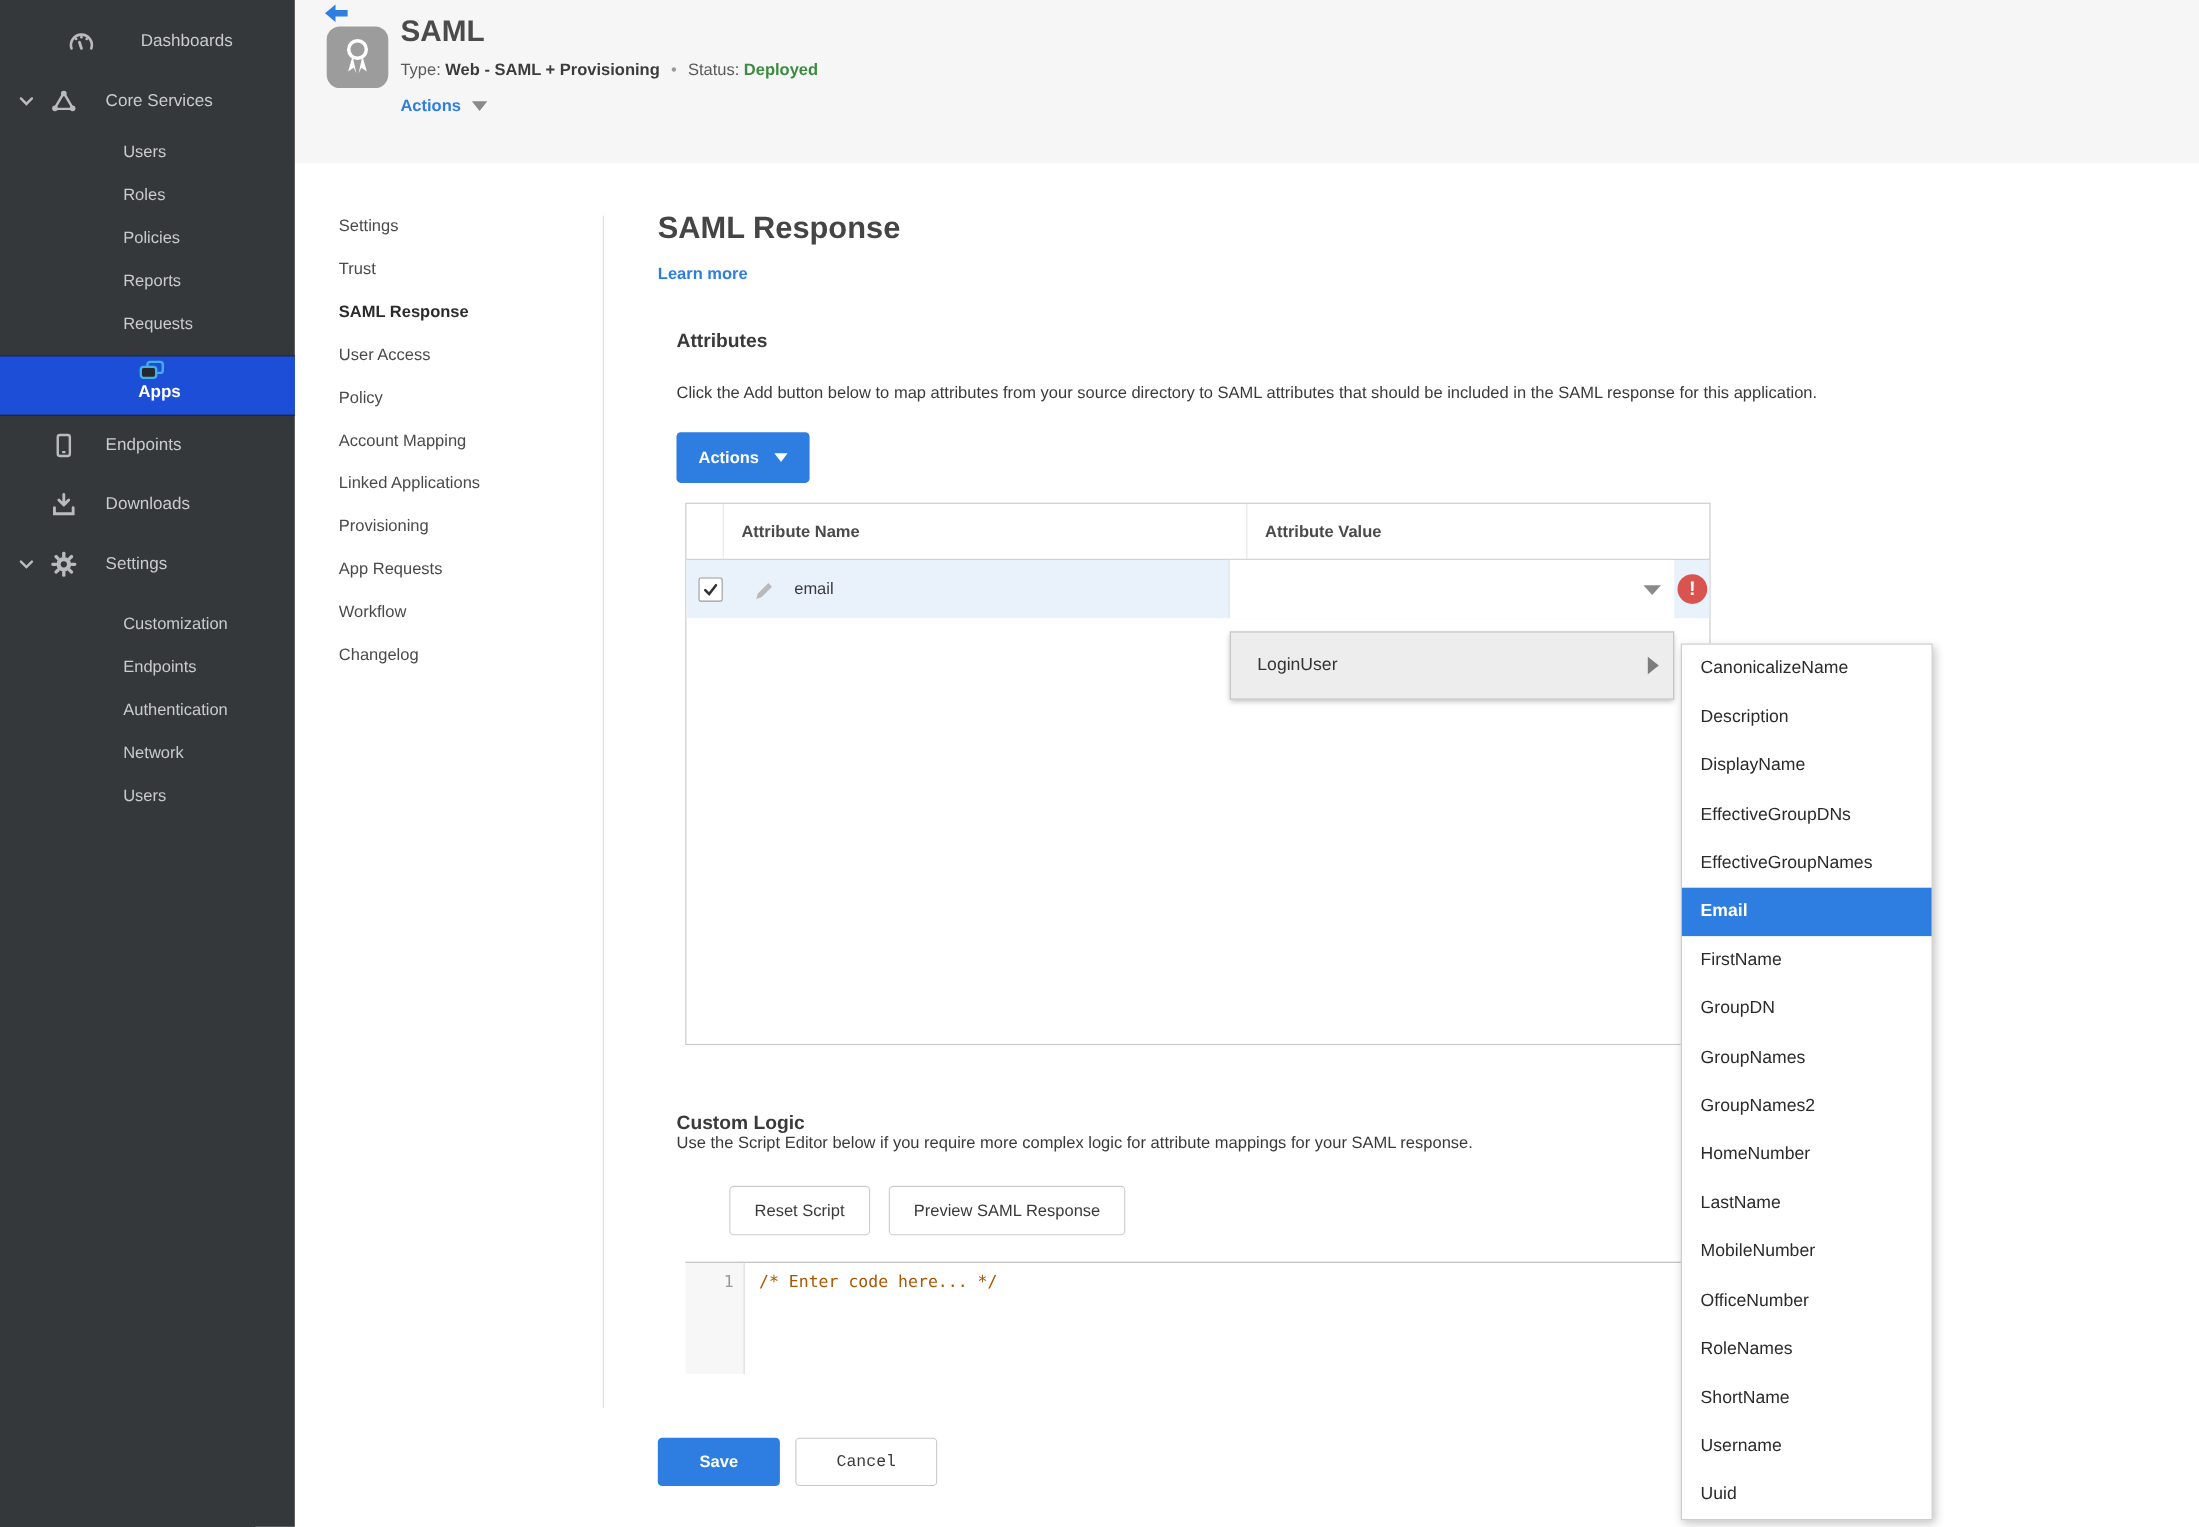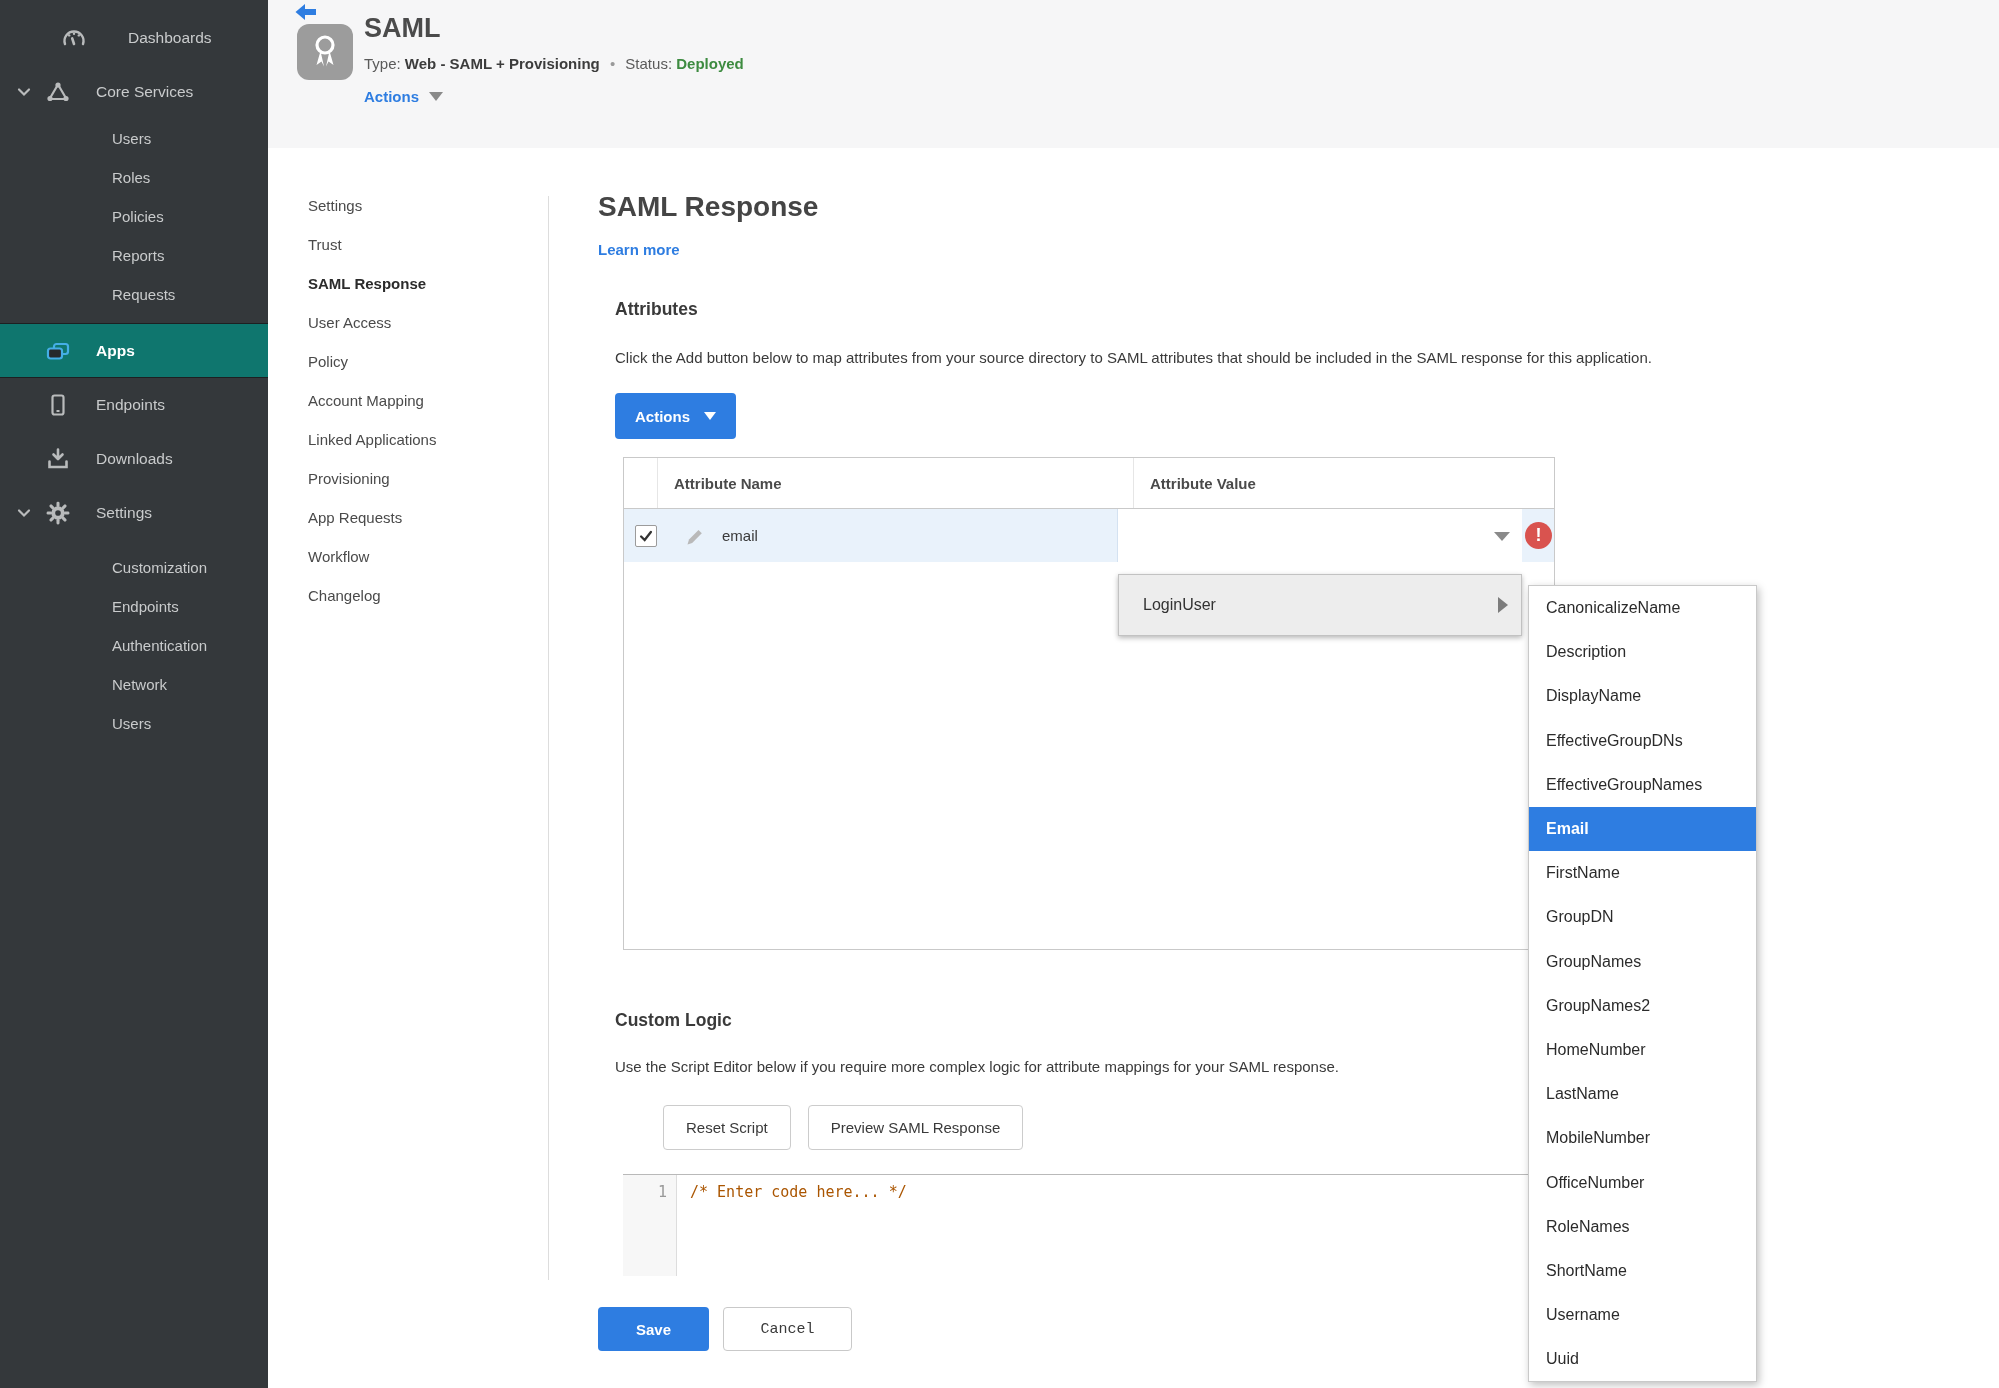--- a/index.html
+++ b/index.html
@@ -8,21 +8,21 @@
     background:#ffffff;font-family:"Liberation Sans",sans-serif;
     -webkit-font-smoothing:antialiased;
   }
   
   .sidebar{position:absolute;left:0;top:0;width:268px;height:1388px;background:#34383b;color:#c9cbcc;z-index:2;}
   .side-row{display:flex;align-items:center;height:54px;cursor:pointer;}
   .side-row .chev{width:20px;margin-left:14px;display:flex;align-items:center;justify-content:center;color:#b9bbbc;}
   .side-row .ico{width:32px;margin-left:8px;display:flex;align-items:center;justify-content:center;color:#b9bbbc;}
   .side-row .lbl{margin-left:22px;font-size:15.5px;}
   .side-sub{height:39px;display:flex;align-items:center;padding-left:112px;font-size:15px;cursor:pointer;}
-  .side-row.active{background:#0f766e;border-top:1px solid #1d2022;border-bottom:1px solid #1d2022;height:53px;margin-top:9px;}
+  .side-row.active{background:#1d4ed8;border-top:1px solid #1d2022;border-bottom:1px solid #1d2022;height:53px;margin-top:9px;flex-direction:column;}
   .side-row.active .lbl{color:#ffffff;font-weight:bold;}
   .side-row.active .ico{color:#45aee6;}
   .mt11{margin-top:11px;gap:16px;}
   .mt8{margin-top:8px;}
   
   .app-header{position:absolute;left:268px;top:0;width:1731px;height:148px;background:#f6f6f7;z-index:1;}
   .back-btn{position:absolute;left:26px;top:2px;width:24px;height:22px;cursor:pointer;}
   .app-icon{position:absolute;left:29px;top:24px;width:56px;height:56px;border-radius:12px;background:#9c9c9c;display:flex;align-items:center;justify-content:center;}
   .header-info{position:absolute;left:96px;top:12px;}
   .page-app-title{margin:0;font-size:27px;font-weight:bold;color:#4b4b4b;line-height:33px;}
@@ -58,21 +58,21 @@
   .t-row .c2{width:460px;display:flex;align-items:center;}
   .t-row .c2 .pencil{margin-left:26px;display:flex;}
   .t-row .c2 .attr-name{margin-left:17px;font-size:15px;color:#3a3a3a;}
   .t-row .c3{flex:1;position:relative;border-left:1px solid #d4e2f1;}
   .combobox{position:absolute;left:0;top:0;bottom:0;width:404px;background:#fff;cursor:pointer;}
   .combobox .caret-down{position:absolute;right:12px;top:23px;border-left-width:8px;border-right-width:8px;border-top-width:9px;}
   .error-badge{position:absolute;left:407px;top:13px;width:27px;height:27px;border-radius:50%;background:#d9534f;color:#fff;font-size:18px;font-weight:bold;text-align:center;line-height:27px;}
   
   .custom-logic{position:absolute;left:615px;top:1000px;width:948px;z-index:1;}
   .cl-h{margin:10px 0 0 0;font-size:17.5px;font-weight:bold;color:#3a3a3a;}
-  .cl-desc{margin-top:27px;font-size:15px;color:#3a3a3a;}
+  .cl-desc{font-size:15px;color:#3a3a3a;}
   .cl-buttons{margin-top:30px;display:flex;gap:17px;padding-left:48px;}
   .ghost-btn{height:45px;padding:0 22px;background:#fff;border:1px solid #cccccc;border-radius:4px;font-size:15px;color:#3a3a3a;font-family:"Liberation Sans",sans-serif;cursor:pointer;}
   .code-editor{margin-top:24px;margin-left:8px;width:932px;height:101px;border-top:1px solid #b9b9b9;display:flex;background:#fff;overflow:hidden;}
   .gutter{width:54px;background:#f7f7f7;border-right:1px solid #ddd;box-sizing:border-box;text-align:right;padding:8px 9px 0 0;font-family:"DejaVu Sans Mono","Liberation Mono",monospace;font-size:15px;color:#999;}
   .code-area{flex:1;padding:8px 0 0 13px;font-family:"DejaVu Sans Mono","Liberation Mono",monospace;font-size:15px;color:#aa5500;cursor:text;}
   
   .footer-actions{position:absolute;left:598px;top:1307px;display:flex;gap:14px;z-index:1;}
   .save-btn{width:111px;height:44px;background:#2e7de1;color:#fff;font-size:15px;font-weight:bold;border:none;border-radius:4px;font-family:"Liberation Sans",sans-serif;cursor:pointer;}
   .cancel-btn{width:129px;height:44px;background:#fff;border:1px solid #c9c9c9;border-radius:4px;font-size:15px;color:#3a3a3a;font-family:Liberation Mono, monospace;cursor:pointer;}
   

